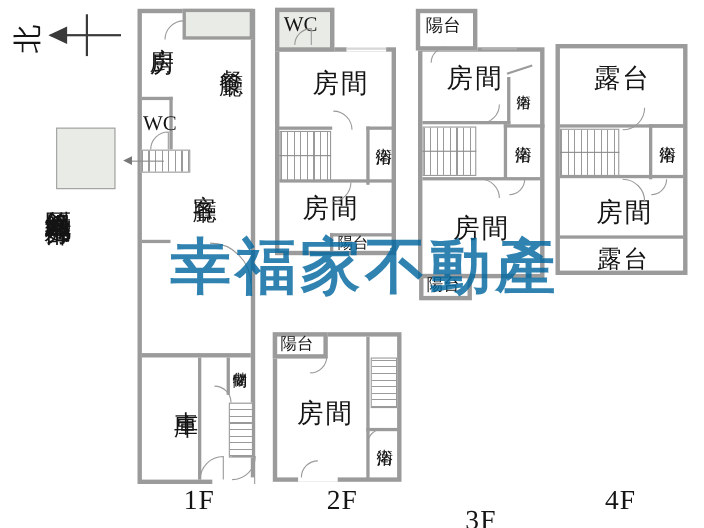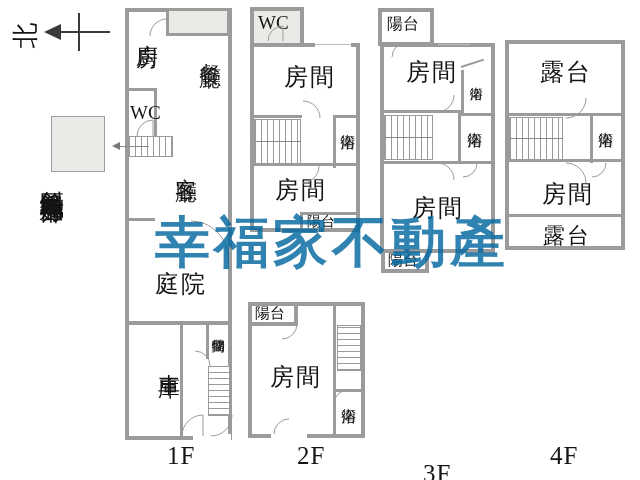--- a/index.html
+++ b/index.html
@@ -58,21 +58,20 @@
   <div class="lbl v s22" style="left:136px;top:26px;">廚房</div>
   <div class="lbl v s22" style="left:199px;top:46px;">餐廳</div>
   <div class="wall" style="left:129px;top:88px;width:28px;height:3px;"></div>
   <div class="wall" style="left:154px;top:88px;width:3px;height:48px;"></div>
   <div class="lbl s19" style="left:130px;top:103px;">WC</div>
   <div class="stairs tread-v" style="left:128px;top:136px;width:45px;height:21px;"></div>
   <div class="mid" style="left:117px;top:146px;width:32px;height:1px;"></div>
   <div class="arrowL" style="left:112px;top:142px;"></div>
   <div class="lbl v s22" style="left:175px;top:160px;">客廳</div>
   <div class="wall" style="left:129px;top:218px;width:26px;height:3px;"></div>
-  <div class="lbl s24" style="left:155px;top:272px;">庭院</div>
   <div class="wall" style="left:129px;top:321px;width:99px;height:4px;"></div>
   <div class="lbl v s22" style="left:158px;top:356px;">車庫</div>
   <div class="wall" style="left:180px;top:325px;width:3px;height:111px;"></div>
   <div class="wall" style="left:206px;top:325px;width:3px;height:34px;"></div>
   <div class="lbl v s13" style="left:211px;top:328px;letter-spacing:1px;">儲物間</div>
   <div class="stairs tread-h" style="left:208px;top:366px;width:22px;height:50px;"></div>
   <div class="gap" style="left:193px;top:434px;width:38px;height:6px;"></div>
   <div class="floor-label" style="left:167px;top:442px;">1F</div>
 
   <div class="block" style="left:250px;top:43px;width:110px;height:189px;"></div>

